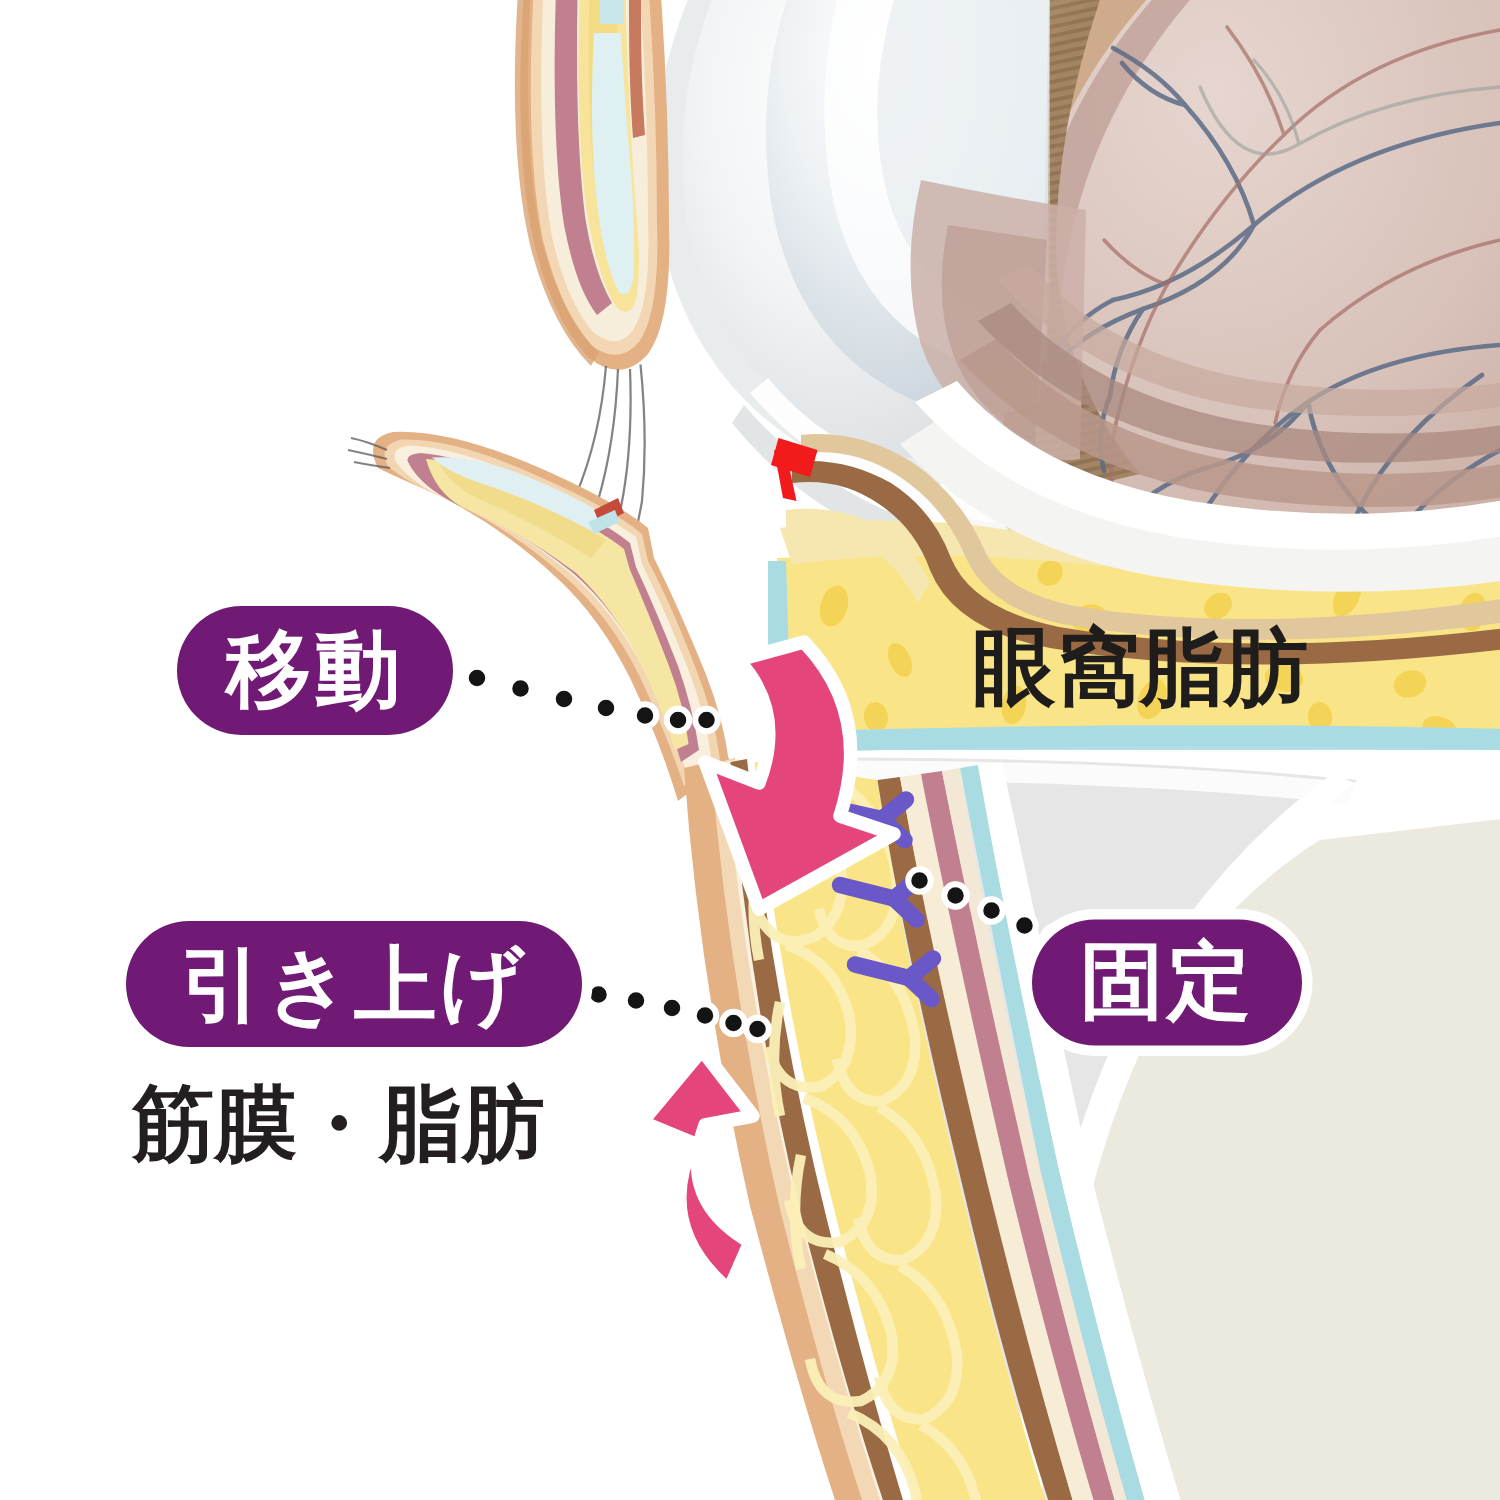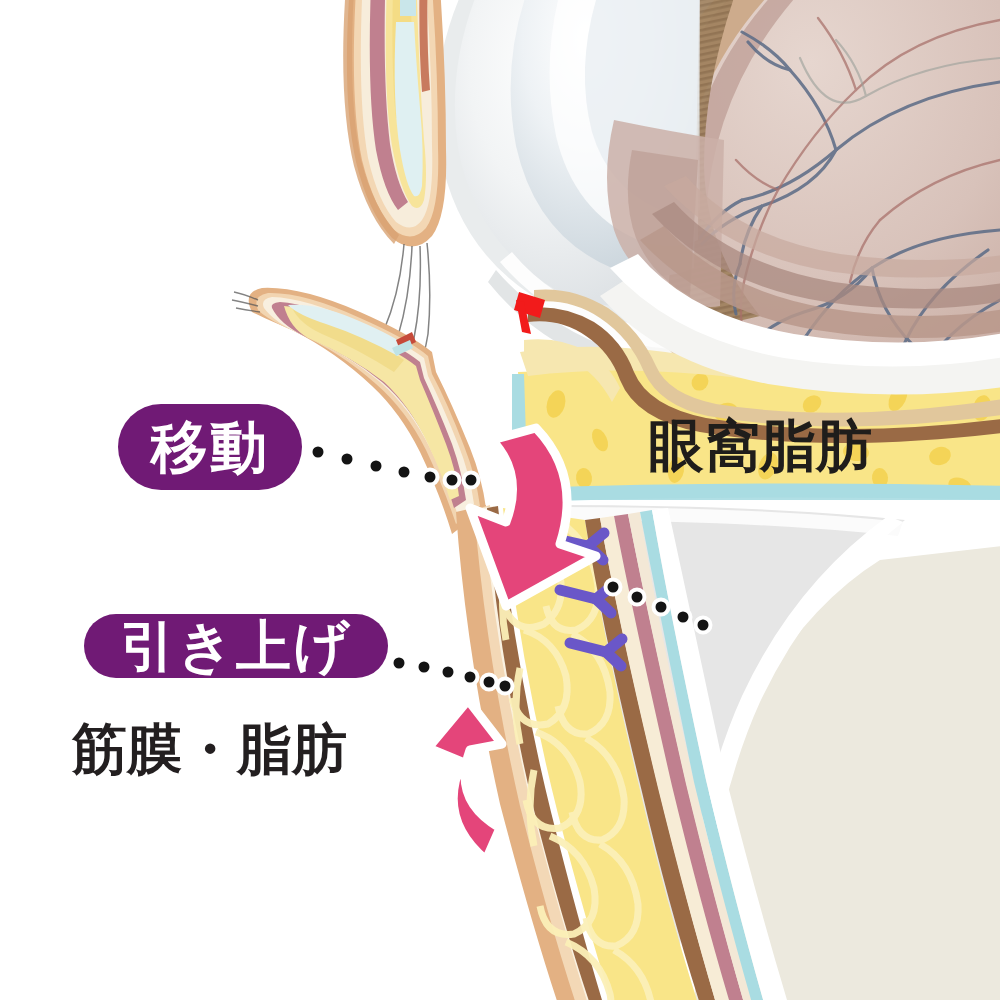--- a/index.html
+++ b/index.html
@@ -11,22 +11,22 @@
     background:#701a75;color:#ffffff;border-radius:999px;
     font-weight:700;letter-spacing:.04em;line-height:1;
     box-shadow:0 0 0 7px #ffffff;
     display:flex;align-items:center;justify-content:center;
     white-space:nowrap;
   }
   .plain{color:#231f20;font-weight:700;white-space:nowrap;line-height:1;}
   #lbl-move{left:118px;top:404px;}
   #lbl-move .pill{width:184px;height:86px;font-size:57px;}
   #lbl-pull{left:84px;top:614px;}
-  #lbl-pull .pill{width:304px;height:64px;font-size:55px;}
-  #lbl-fascia{left:72px;top:722px;}
+  #lbl-pull .pill{width:304px;height:84px;font-size:55px;}
+  #lbl-fascia{left:88px;top:722px;}
   #lbl-fascia .plain{font-size:55px;}
   #lbl-fix{left:688px;top:613px;}
   #lbl-fix .pill{width:180px;height:84px;font-size:56px;}
   #lbl-orbfat{left:648px;top:418px;align-items:flex-end;}
   #lbl-orbfat .plain{font-size:56px;color:#1f1d1b;}
 </style>
 </head>
 <body>
 
 <div id="stage">
@@ -359,18 +359,21 @@
   </div>
 
   <div class="lbl" id="lbl-pull">
     <div class="pill">引き上げ</div>
   </div>
 
   <div class="lbl" id="lbl-fascia">
     <div class="plain">筋膜・脂肪</div>
   </div>
 
+  <div class="lbl" id="lbl-fix">
+    <div class="pill">固定</div>
+  </div>
 
   <div class="lbl" id="lbl-orbfat">
     <div class="plain">眼窩脂肪</div>
   </div>
 
 </div>
 
 </body></html>

